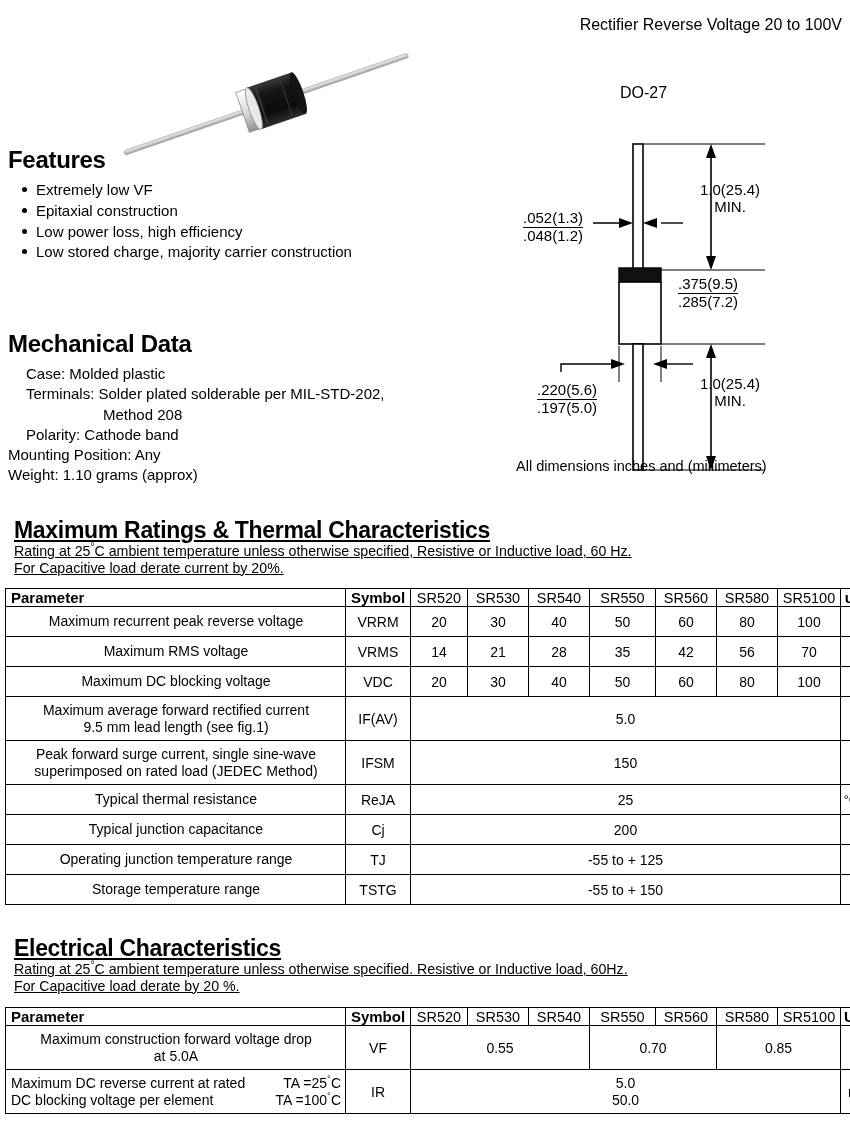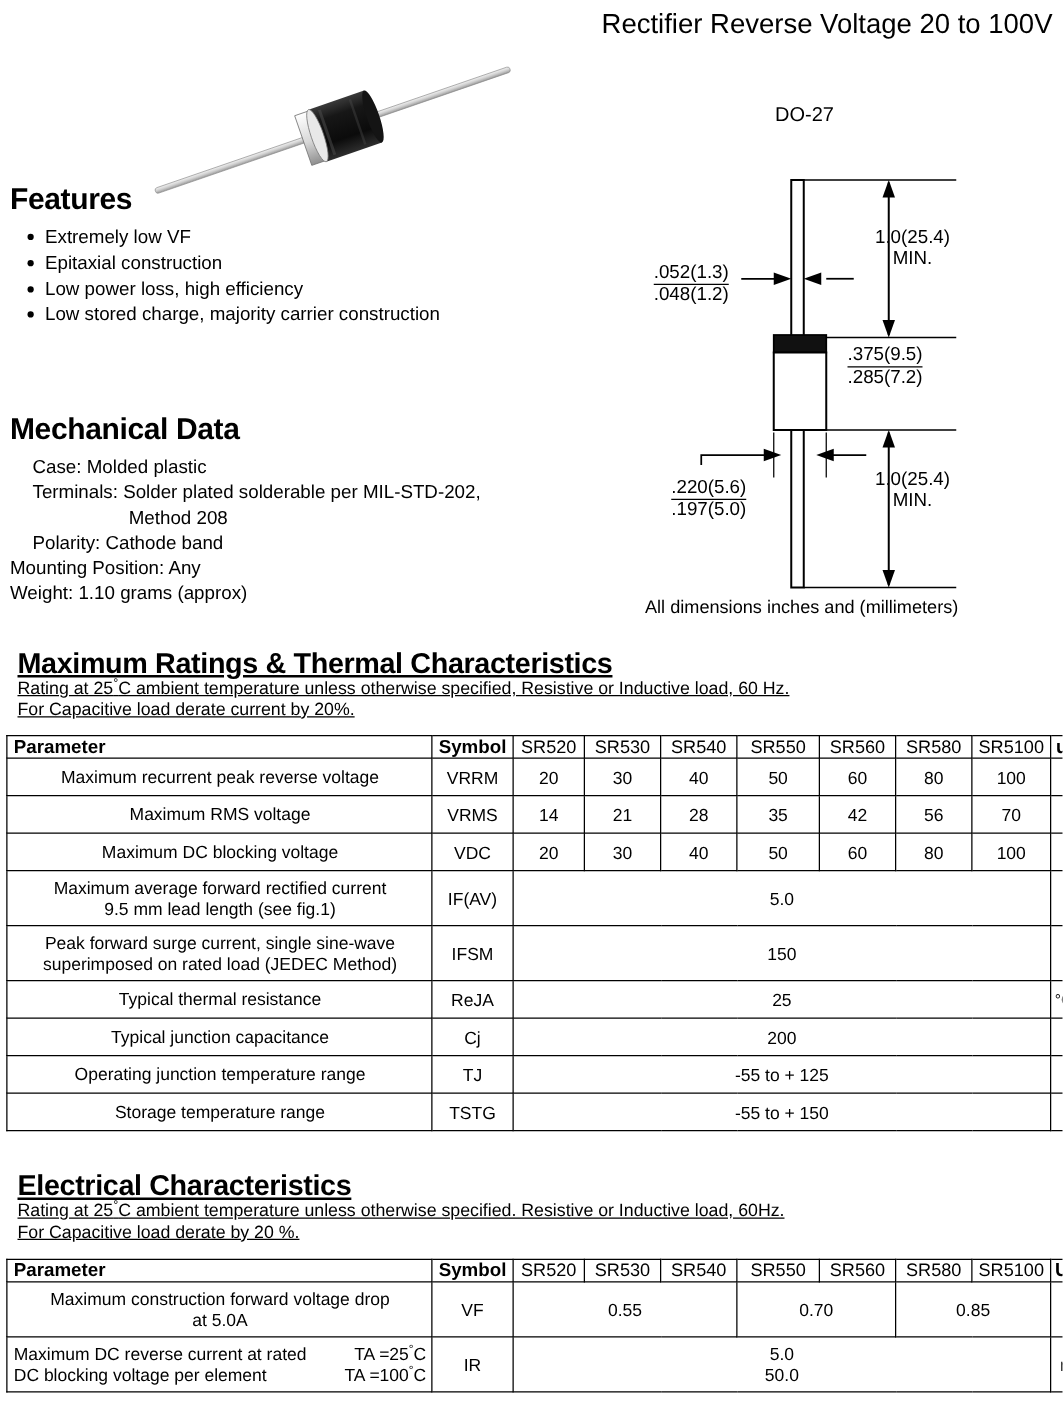--- a/index.html
+++ b/index.html
@@ -25,24 +25,24 @@
     width: 400px;
   }
   .header .title {
     font-size: 22px;
     font-weight: bold;
     letter-spacing: -0.2px;
     line-height: 1.05;
     white-space: nowrap;
   }
   .header .subtitle {
-    font-size: 22px;
+    font-size: 16px;
     font-weight: normal;
     line-height: 1.1;
-    margin-top: 3px;
+    margin-top: 12px;
     white-space: nowrap;
   }
 
   
   .photo {
     position: absolute;
     left: 110px;
     top: 48px;
     width: 320px;
     height: 110px;
@@ -126,21 +126,21 @@
   }
   .dimtxt .over {
     border-bottom: 1.4px solid #000;
     display: inline-block;
     padding-bottom: 0px;
   }
   .dimtxt.ctr { text-align: center; }
   .allnote {
     position: absolute;
     left: 516px;
-    top: 478px;
+    top: 458px;
     font-size: 14.5px;
     white-space: nowrap;
   }
 
   
   .sect {
     position: absolute;
     left: 14px;
     width: 840px;
     text-decoration: underline;

